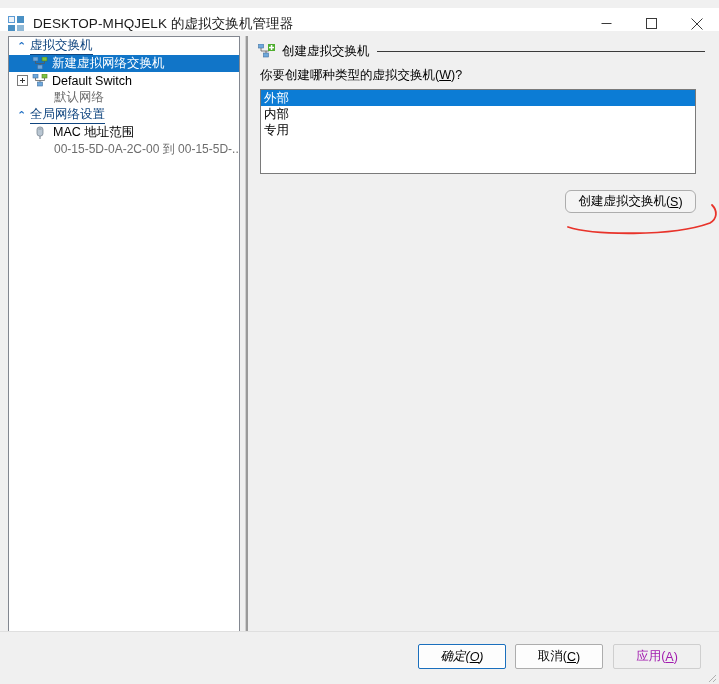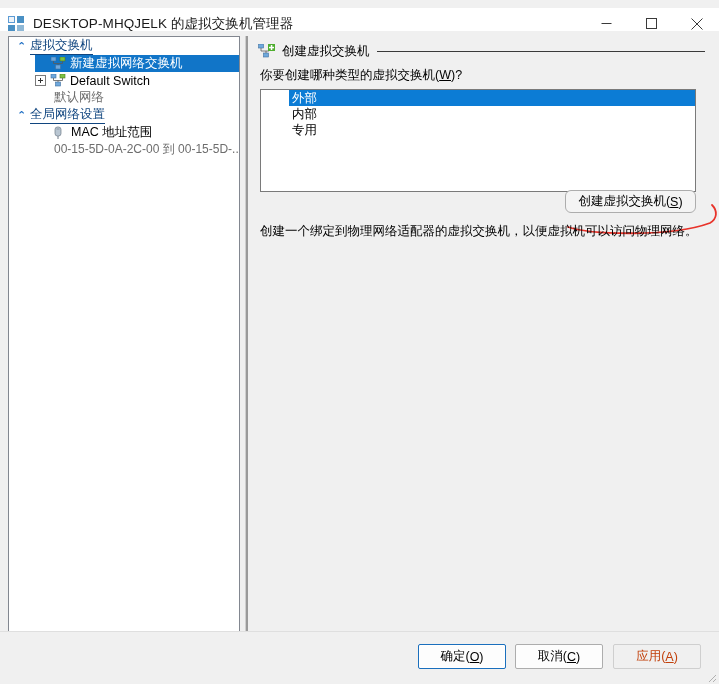--- a/index.html
+++ b/index.html
@@ -110,21 +110,21 @@
   }
   .group-label {
     color: #10457f;
     font-weight: normal;
     font-size: 12.5px;
     border-bottom: 1px solid #10457f;
     padding-bottom: 0px;
     margin-left: 2px;
   }
   .tree-item {
-    margin-left: 26px;
+    padding-left: 8px;
   }
   .tree-item.selected {
     background: #1175c8;
   }
   .tree-item.selected .item-label { color: #ffffff; }
   .expander {
     width: 11px; height: 11px;
     border: 1px solid #7a7a7a;
     background: #fff;
     box-sizing: border-box;
@@ -225,26 +225,25 @@
     left: 8px; top: 30px;
     font-size: 12.5px;
     color: #000;
     white-space: nowrap;
   }
   .prompt u { text-decoration: underline; }
   .listbox {
     position: absolute;
     left: 8px; top: 52px;
     width: 436px;
-    height: 103px;
+    height: 85px;
     background: #ffffff;
     border: 1px solid #7a7a7a;
     box-sizing: border-box;
     overflow: hidden;
-    padding-left: 28px;
   }
   .lb-item {
     height: 16px;
     line-height: 16px;
     padding-left: 3px;
     font-size: 12.5px;
     color: #000;
     white-space: nowrap;
   }
   .lb-item.selected {
@@ -309,23 +308,24 @@
     color: #000;
     display: flex;
     align-items: center;
     justify-content: center;
     white-space: nowrap;
   }
   .btn u { text-decoration: underline; }
   .btn.default {
     border: 1px solid #1a6fbd;
     box-shadow: inset 0 0 0 1px #ffffff;
+    font-style: italic;
   }
   .btn.disabled {
-    color: #c2410c;
+    color: #a21caf;
     background: #f0f0f0;
     border-color: #cfcfcf;
     justify-content: center;
   }
   #btn-ok { left: 418px; }
   #btn-cancel { left: 515px; }
   #btn-apply { left: 613px; }
 
   .resize-grip {
     position: absolute;
@@ -463,21 +463,20 @@
       <div class="create-btn">
           <span>创建虚拟交换机(</span>
           <u>S</u>
           <span>)</span>
         </div>
 
       <svg class="annotation" viewBox="0 0 170 50">
         <path d="M16 40 C40 48, 120 50, 158 36 C165 32, 166 24, 160 18" fill="none" stroke="#e8332a" stroke-width="1.8" stroke-linecap="round"></path>
       </svg>
 
-      <div class="desc">创建一个绑定到物理网络适配器的虚拟交换机，以便虚拟机可以访问物理网络。</div>
     </div>
   </div>
 
   <div class="footer">
     <div class="btn default" id="btn-ok">
         <span>确定(</span>
         <u>O</u>
         <span>)</span>
       </div>
     <div class="btn" id="btn-cancel">

